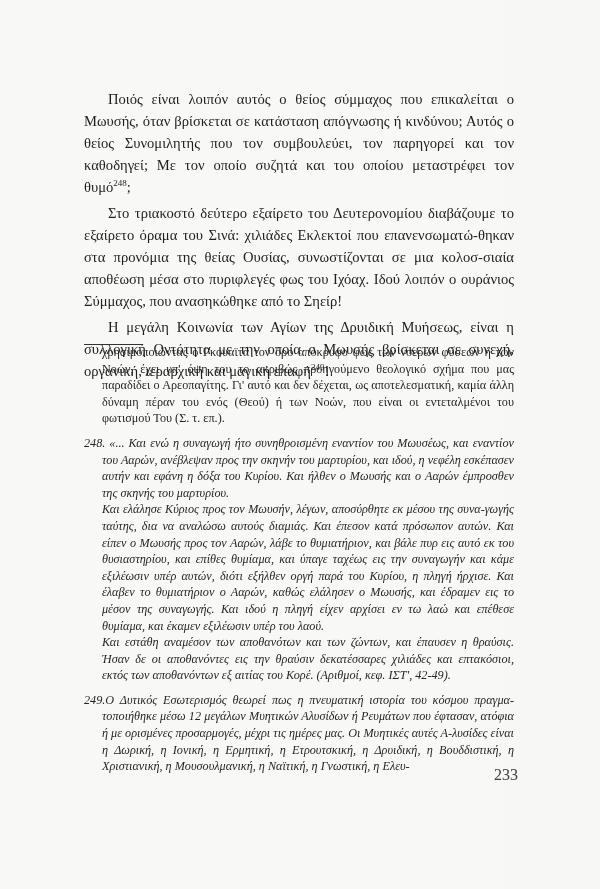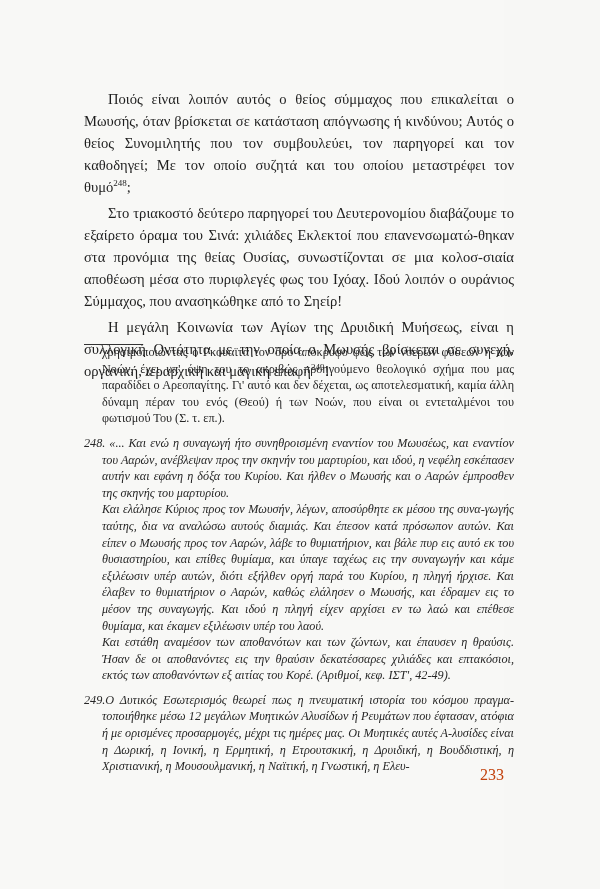--- a/index.html
+++ b/index.html
@@ -20,31 +20,31 @@
     position: absolute; left: 84px; top: 344px; width: 58px; height: 0; border-top: 1px solid #333;
   }
   .notes {
     position: absolute; left: 84px; top: 344px; width: 430px;
     font-size: 12.2px; line-height: 16.6px; text-align: justify; color: #262626;
   }
   .notes .cont { padding-left: 18px; margin: 0; }
   .notes .fn { margin: 8px 0 0 0; padding-left: 18px; text-indent: -18px; font-style: italic; }
   .notes .fn .sub { display: block; text-indent: 0; }
   .pagenum {
-    position: absolute; left: 480px; top: 766px; font-size: 16px; color: #c2410c;
+    position: absolute; left: 494px; top: 766px; font-size: 16px; color: #404040;
   }
 </style>
 </head>
 <body>
 
 <div class="page">
 
   <div class="main">
     <p><span>Ποιός είναι λοιπόν αυτός ο θείος σύμμαχος που επικαλείται ο Μωυσής, όταν βρίσκεται σε κατάσταση απόγνωσης ή κινδύνου; Αυτός ο θείος Συνομιλητής που τον συμβουλεύει, τον παρηγορεί και τον καθοδηγεί; Με τον οποίο συζητά και του οποίου μεταστρέφει τον θυμό</span><sup>248</sup><span>;</span></p>
-    <p><span>Στο τριακοστό δεύτερο παρηγορεί του </span><b>Δευτερονομίου</b><span> διαβάζουμε το εξαίρετο όραμα του Σινά: χιλιάδες Εκλεκτοί που επανενσωματώ-θηκαν στα προνόμια της θείας Ουσίας, συνωστίζονται σε μια κολοσ-σιαία αποθέωση μέσα στο πυριφλεγές φως του Ιχόαχ. Ιδού λοιπόν ο ουράνιος Σύμμαχος, που ανασηκώθηκε από το Σηείρ!</span></p>
+    <p><span>Στο τριακοστό δεύτερο εξαίρετο του </span><b>Δευτερονομίου</b><span> διαβάζουμε το εξαίρετο όραμα του Σινά: χιλιάδες Εκλεκτοί που επανενσωματώ-θηκαν στα προνόμια της θείας Ουσίας, συνωστίζονται σε μια κολοσ-σιαία αποθέωση μέσα στο πυριφλεγές φως του Ιχόαχ. Ιδού λοιπόν ο ουράνιος Σύμμαχος, που ανασηκώθηκε από το Σηείρ!</span></p>
     <p><span>Η μεγάλη Κοινωνία των Αγίων της </span><b>Δρυιδική Μυήσεως</b><span>, είναι η </span><b>συλλογική Οντότητα</b><span> με την οποία ο Μωυσής βρίσκεται σε συνεχή, οργανική, ιεραρχική και μαγική επαφή</span><sup>249</sup><span>!</span></p>
   </div>
 
   <div class="rule"></div>
 
   <div class="notes">
     <p class="cont">χρησιμοποιώντας ο Γκουαϊτά τον όρο απόκρυφο φως των νοερών φύσεων ή των Νοών, έχει υπ' όψη του το ακριβώς προηγούμενο θεολογικό σχήμα που μας παραδίδει ο Αρεοπαγίτης. Γι' αυτό και δεν δέχεται, ως αποτελεσματική, καμία άλλη δύναμη πέραν του ενός (Θεού) ή των Νοών, που είναι οι εντεταλμένοι του φωτισμού Του (Σ. τ. επ.).</p>
 
     <p class="fn"><span>248.</span> <span>«... Και ενώ η συναγωγή ήτο συνηθροισμένη εναντίον του Μωυσέως, και εναντίον του Ααρών, ανέβλεψαν προς την σκηνήν του μαρτυρίου, και ιδού, η νεφέλη εσκέπασεν αυτήν και εφάνη η δόξα του Κυρίου. Και ήλθεν ο Μωυσής και ο Ααρών έμπροσθεν της σκηνής του μαρτυρίου.</span><span class="sub">Και ελάλησε Κύριος προς τον Μωυσήν, λέγων, αποσύρθητε εκ μέσου της συνα-γωγής ταύτης, δια να αναλώσω αυτούς διαμιάς. Και έπεσον κατά πρόσωπον αυτών. Και είπεν ο Μωυσής προς τον Ααρών, λάβε το θυμιατήριον, και βάλε πυρ εις αυτό εκ του θυσιαστηρίου, και επίθες θυμίαμα, και ύπαγε ταχέως εις την συναγωγήν και κάμε εξιλέωσιν υπέρ αυτών, διότι εξήλθεν οργή παρά του Κυρίου, η πληγή ήρχισε. Και έλαβεν το θυμιατήριον ο Ααρών, καθώς ελάλησεν ο Μωυσής, και έδραμεν εις το μέσον της συναγωγής. Και ιδού η πληγή είχεν αρχίσει εν τω λαώ και επέθεσε θυμίαμα, και έκαμεν εξιλέωσιν υπέρ του λαού.</span><span class="sub">Και εστάθη αναμέσον των αποθανότων και των ζώντων, και έπαυσεν η θραύσις. Ήσαν δε οι αποθανόντες εις την θραύσιν δεκατέσσαρες χιλιάδες και επτακόσιοι, εκτός των αποθανόντων εξ αιτίας του Κορέ. (Αριθμοί, κεφ. ΙΣΤ', 42-49).</span></p>
 

